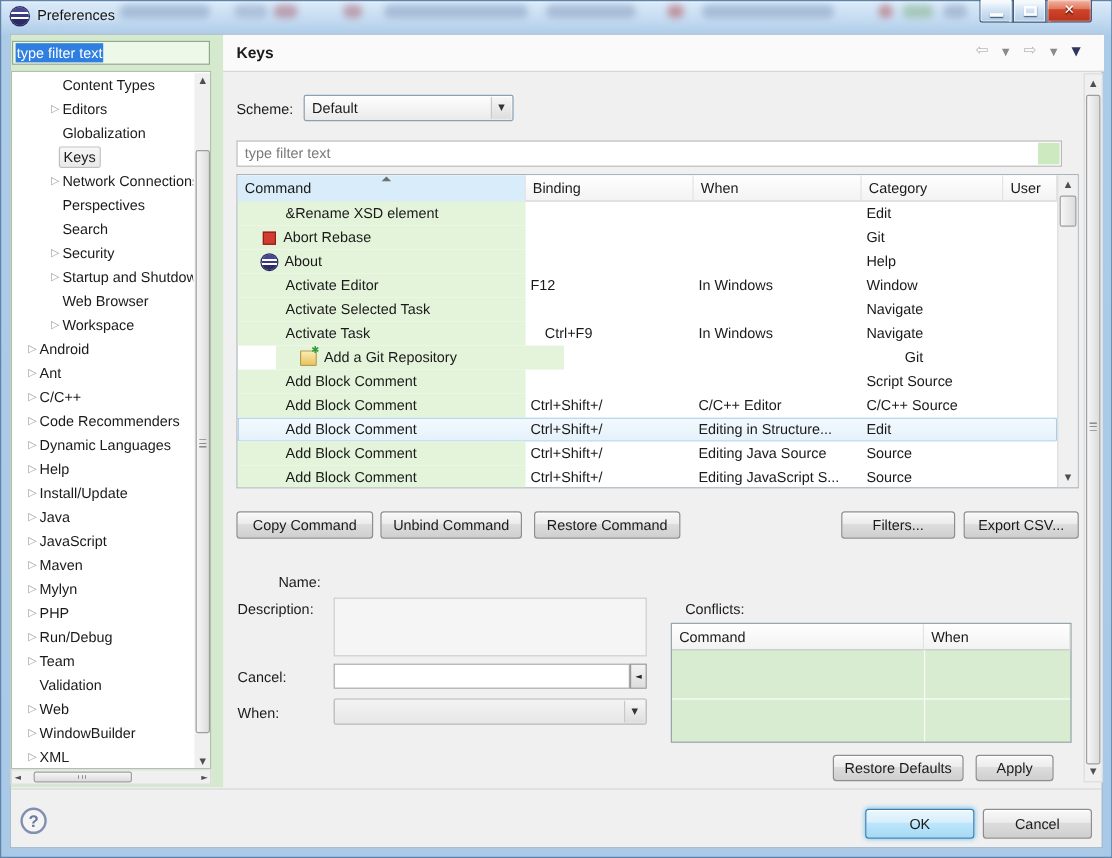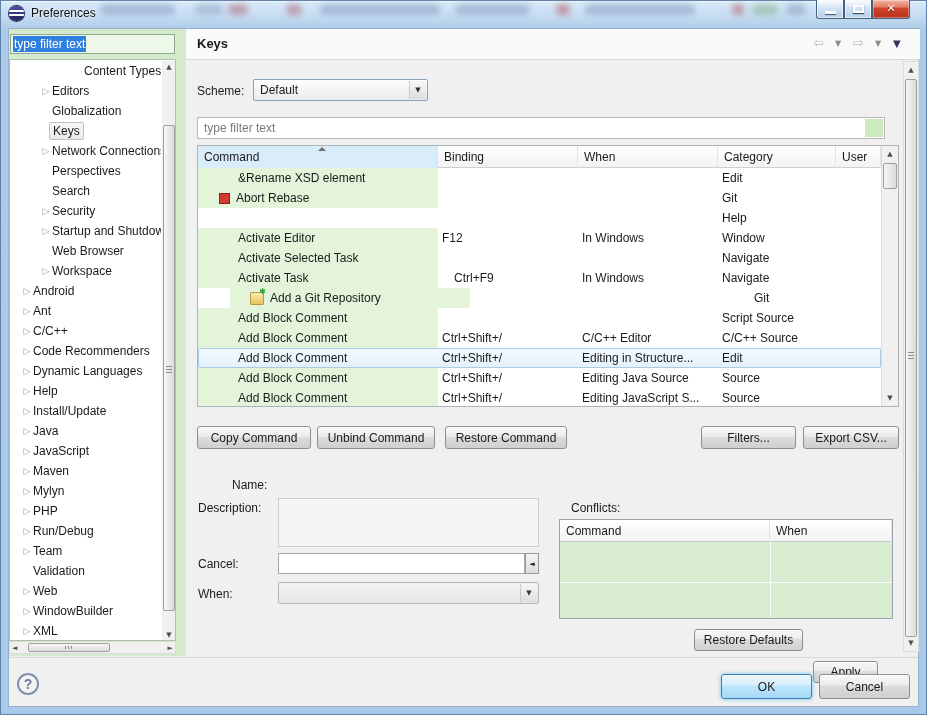--- a/index.html
+++ b/index.html
@@ -147,21 +147,21 @@
     <div class="sidebar">
       <div class="sfilter"><span class="selhl">type filter text</span></div>
       <div class="tree" id="tree">
         <div class="sb tree-vsb">
           <div class="sbarrow" style="left:0;right:0;top:0;">▲</div>
           <div class="sbthumbv" style="top:64px;height:486px;">
               <span class="grip" style="top:240px;"></span>
             </div>
           <div class="sbarrow" style="left:0;right:0;bottom:0;">▼</div>
         </div>
-      <div class="titem" style="top: 1px; padding-left: 32px;">
+      <div class="titem" style="top: 1px;">
             <span class="tarrow ind1"></span>
             <span class="tlabel">Content Types</span>
           </div>
           <div class="titem" style="top: 21px;">
             <span class="tarrow ind1">▷</span>
             <span class="tlabel">Editors</span>
           </div>
           <div class="titem" style="top: 41px;">
             <span class="tarrow ind1"></span>
             <span class="tlabel">Globalization</span>
@@ -351,20 +351,24 @@
               <span class="ctext"></span>
             </div>
             <div class="tcell" style="left: 520px; width: 118px;">
               <span class="ctext">Git</span>
             </div>
             <div class="tcell" style="left: 638px; width: 45px;">
               <span class="ctext"></span>
             </div>
           </div>
           <div class="trow" style="top: 40px;">
+            <div class="tcell ccmd" style="left: 0px; width: 240px;">
+              <span class="cicon eclipse-icon"></span>
+              <span class="ctext">About</span>
+            </div>
             <div class="tcell" style="left: 240px; width: 140px;">
               <span class="ctext"></span>
             </div>
             <div class="tcell" style="left: 380px; width: 140px;">
               <span class="ctext"></span>
             </div>
             <div class="tcell" style="left: 520px; width: 118px;">
               <span class="ctext">Help</span>
             </div>
             <div class="tcell" style="left: 638px; width: 45px;">
@@ -566,21 +570,21 @@
           </div>
           <div class="thcell" style="left: 210px; width: 122px;">
             <span class="thtext">When</span>
           </div>
         </div>
       <div class="confbody-vline"></div>
       <div class="confbody-hline"></div>
     </div>
 
     <div class="btn" style="left:685px;top:600px;width:109px;height:22px;">Restore Defaults</div>
-    <div class="btn" style="left:804px;top:600px;width:65px;height:22px;margin-top:32px;">Apply</div>
+    <div class="btn" style="left:804px;top:600px;width:65px;height:22px;">Apply</div>
 
     <div class="sb panel-vsb">
       <div class="sbarrow" style="left:0;right:0;top:2px;">▲</div>
       <div class="sbthumbv" style="top:17px;height:558px;">
           <span class="grip" style="top:272px;"></span>
         </div>
       <div class="sbarrow" style="left:0;right:0;bottom:2px;">▼</div>
     </div>
 
     <div class="hline" style="left:0;top:628px;width:909px;"></div>

